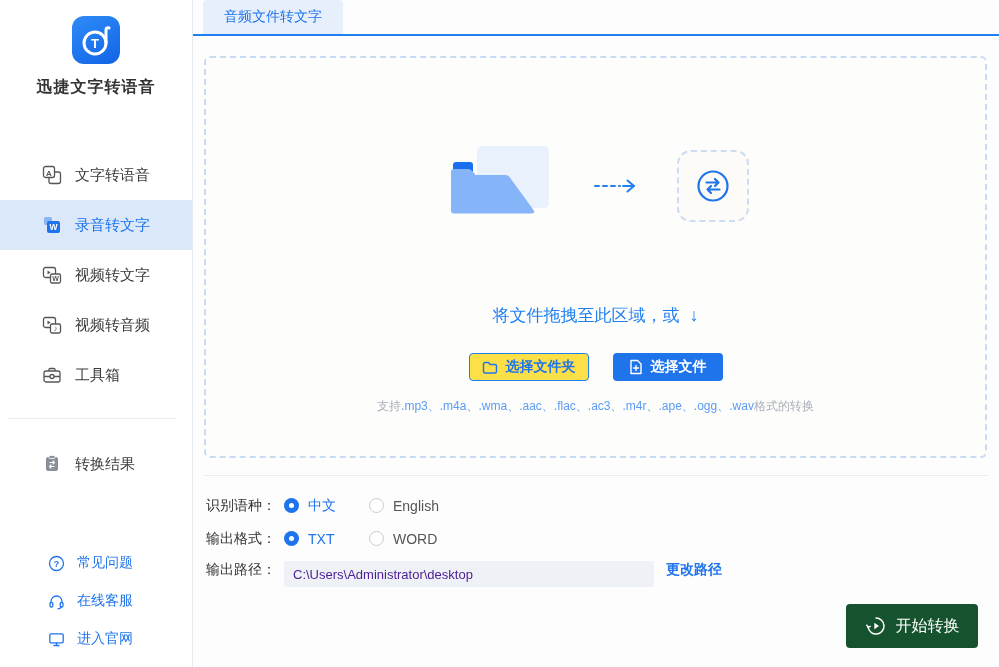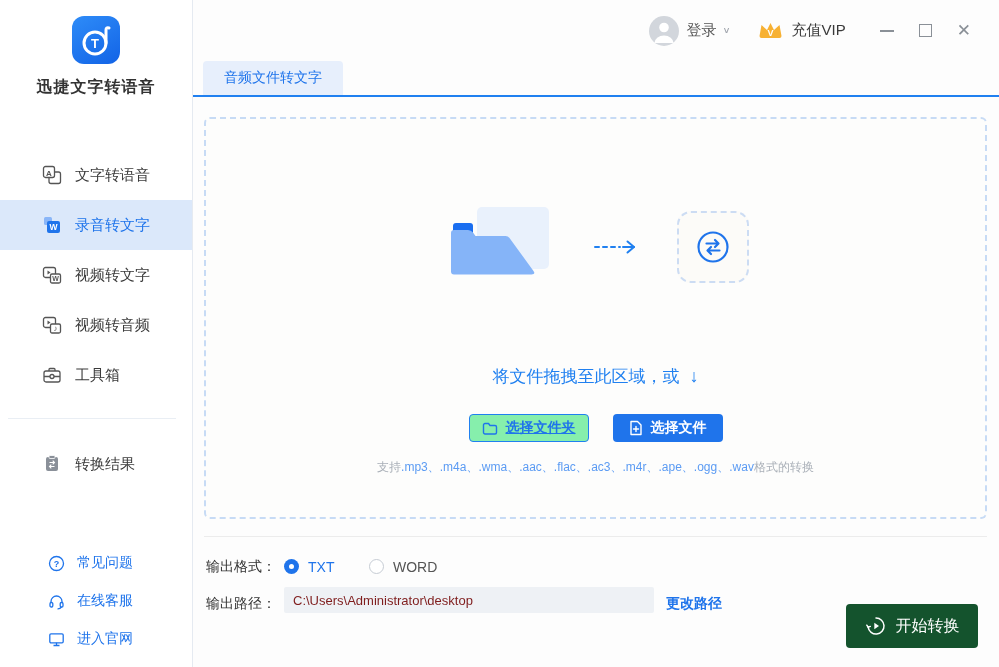--- a/index.html
+++ b/index.html
@@ -36,39 +36,39 @@
 .tab { height:34px; padding:1px 21px; background:#e7effc; color:#1f74eb; font-size:14px; display:flex; align-items:center; border-radius:4px 4px 0 0; cursor:pointer; }
 
 .content { flex:1; position:relative; padding:20px 12px 0 11px; }
 .dropzone { height:402px; border:2px dashed #c7dbf5; border-radius:6px; background:#fdfdfc; display:flex; flex-direction:column; align-items:center; }
 .illus { margin-top:86px; display:flex; align-items:center; gap:38px; }
 .convert-box { width:72px; height:72px; border:2px dashed #ccdcf3; border-radius:14px; background:#fcfbf8; display:flex; align-items:center; justify-content:center; }
 .drag-line { margin-top:76px; font-size:17px; color:#2080f0; display:flex; align-items:center; gap:10px; }
 .down-arrow { font-size:18px; font-weight:bold; }
 .btn-row { margin-top:26px; display:flex; gap:24px; }
 .btn { height:28px; border-radius:4px; font-size:14px; font-weight:600; display:flex; align-items:center; justify-content:center; gap:8px; cursor:pointer; }
-.btn-outline { width:120px; border:1px solid #2080f0; color:#1f74eb; background:#86efac;text-decoration:underline; }
+.btn-outline { width:120px; border:1px solid #2080f0; color:#1f74eb; background:#fde047; }
 .btn-primary { width:110px; background:#1f74eb; color:#fff; border:none; }
 .formats { margin-top:17px; font-size:12px; color:#aab0b8; }
 .fmt-blue { color:#5b9bf3; }
 
 .section-divider { border-top:1px solid #ececec; margin-top:17px; }
 .options { margin-top:13px; padding-left:2px; }
 .opt-row { display:flex; align-items:center; height:33px; font-size:14px; color:#333; }
 .opt-label { width:78px; }
 .radio-group { display:flex; }
 .radio-opt { display:flex; align-items:center; gap:9px; width:85px; cursor:pointer; }
 .radio { width:15px; height:15px; border-radius:50%; flex-shrink:0; }
 .radio.on { background:#1f74eb; position:relative; }
 .radio.on::after { content:""; position:absolute; width:5px; height:5px; border-radius:50%; background:#fff; top:5px; left:5px; }
 .radio.off { border:1px solid #c6ccd4; background:#fff; }
 .lbl-on { color:#1f74eb; }
 .lbl-off { color:#555; }
-.path-row { display:flex; align-items:flex-end; height:30px; font-size:14px; color:#333; }
-.path-input { width:370px; height:26px; background:#eef1f5; border:none; border-radius:2px; font-size:13px; color:#7f1d1d; padding:0 9px; font-family:inherit; outline:none; }
+.path-row { margin-top:6px; display:flex; align-items:flex-start; height:30px; font-size:14px; color:#333; }
+.path-input { width:370px; height:26px; background:#eef1f5; border:none; border-radius:2px; font-size:13px; color:#4c1d95; padding:0 9px; font-family:inherit; outline:none; }
 .change-link { margin-left:12px; color:#1f74eb; font-size:14px; font-weight:600; cursor:pointer; }
 
 .start-btn { position:absolute; right:21px; bottom:19px; width:132px; height:44px; background:#14532d; border:none; border-radius:4px; color:#fff; font-size:16px; display:flex; align-items:center; justify-content:center; gap:9px; cursor:pointer; font-family:inherit; }
 </style>
 </head>
 <body>
 
 <div class="window">
 
   <div class="sidebar">
@@ -178,43 +178,20 @@
             <path d="M8.5 11.8 v2.4 M5.5 14.5 h6"></path>
           </svg>
         </span>
         <span>进入官网</span>
       </div>
     </div>
   </div>
 
   <div class="main">
 
-    <div class="topbar">
-      <span class="icon">
-        <svg width="30" height="30" viewBox="0 0 30 30">
-          <circle cx="15" cy="15" r="15" fill="#d2d6dc"></circle>
-          <circle cx="15" cy="11.5" r="4.8" fill="#fff"></circle>
-          <path d="M5.5 27 a9.5 7.5 0 0 1 19 0 z" fill="#fff"></path>
-        </svg>
-      </span>
-      <span class="login-label">登录</span>
-      <span class="chevron">∨</span>
-      <span class="icon crown">
-        <svg width="27" height="21" viewBox="0 0 27 21">
-          <path d="M2.5 16 L4.5 5 L10 10 L13.5 3 L17 10 L22.5 5 L24.5 16 q0 2 -2 2 H4.5 q-2 0 -2 -2 z" fill="#f7b133"></path>
-          <text x="13.5" y="15.5" font-size="9" font-weight="bold" fill="#fff" text-anchor="middle">V</text>
-        </svg>
-      </span>
-      <span class="vip-label">充值VIP</span>
-      <div class="win-controls">
-        <div class="min-btn"></div>
-        <div class="max-btn"></div>
-        <div class="close-btn">✕</div>
-      </div>
-    </div>
 
     <div class="tabrow">
       <div class="tab">音频文件转文字</div>
     </div>
 
     <div class="content">
 
       <div class="dropzone">
         <div class="illus">
           <span class="icon">
@@ -269,20 +246,33 @@
 
         <div class="formats">
           <span>支持</span><span class="fmt-blue">.mp3、.m4a、.wma、.aac、.flac、.ac3、.m4r、.ape、.ogg、.wav</span><span>格式的转换</span>
         </div>
       </div>
 
       <div class="section-divider"></div>
 
       <div class="options">
         <div class="opt-row">
+          <span class="opt-label">识别语种：</span>
+          <div class="radio-group">
+            <div class="radio-opt">
+              <span class="radio on"></span>
+              <span class="lbl-on">中文</span>
+            </div>
+            <div class="radio-opt">
+              <span class="radio off"></span>
+              <span class="lbl-off">English</span>
+            </div>
+          </div>
+        </div>
+        <div class="opt-row">
           <span class="opt-label">输出格式：</span>
           <div class="radio-group">
             <div class="radio-opt">
               <span class="radio on"></span>
               <span class="lbl-on">TXT</span>
             </div>
             <div class="radio-opt">
               <span class="radio off"></span>
               <span class="lbl-off">WORD</span>
             </div>

